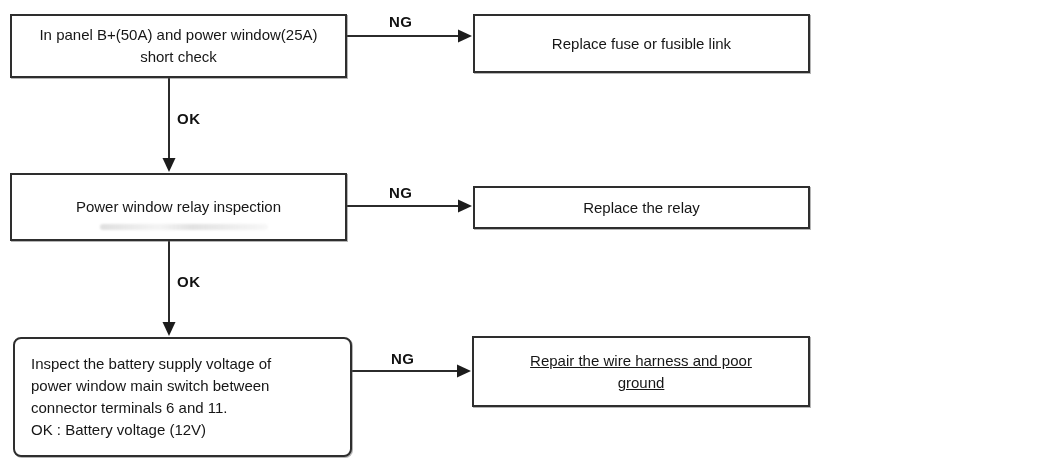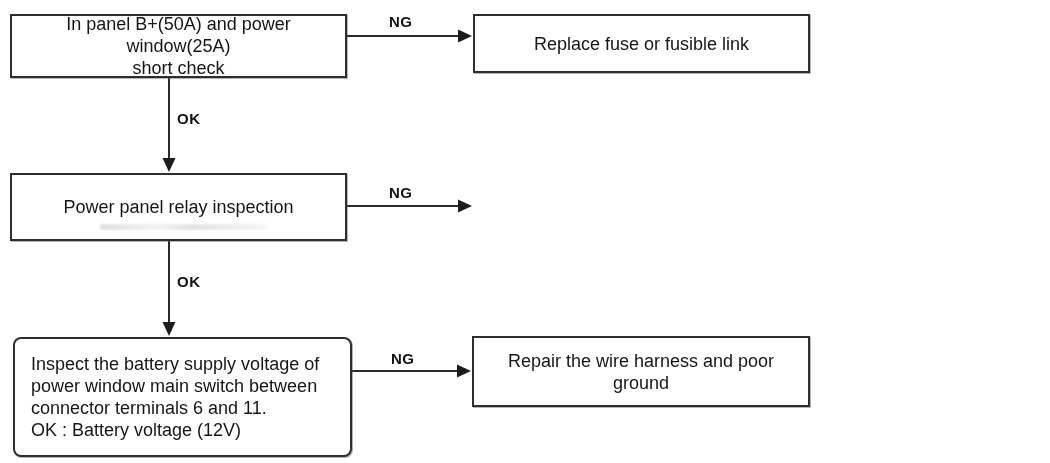--- a/index.html
+++ b/index.html
@@ -32,21 +32,21 @@
   }
   .box {
     position: absolute;
     box-sizing: border-box;
     border: 2px solid #2e2e2e;
     background: #ffffff;
     display: flex;
     align-items: center;
     justify-content: center;
     text-align: center;
-    font-size: 18px;
+    font-size: 15px;
     line-height: 22px;
     white-space: pre-line;
     box-shadow: 1px 1px 0 rgba(90,90,90,0.45);
   }
   .box.align-left {
     justify-content: flex-start;
     text-align: left;
     padding: 6px 10px 6px 16px;
   }
   .edge-label {
@@ -95,31 +95,32 @@
       <line x1="352" y1="371" x2="458" y2="371"></line>
       <polygon points="471,371 457,364.5 457,377.5"></polygon>
     </g>
   </svg>
 
   <div class="box" style="left:10px; top:14px; width:337px; height:64px;">In panel B+(50A) and power window(25A)
 short check</div>
 
   <div class="box" style="left:473px; top:14px; width:337px; height:59px;">Replace fuse or fusible link</div>
 
-  <div class="box" style="left:10px; top:173px; width:337px; height:68px;">Power panel relay inspection</div>
+  <div class="box" style="left:10px; top:173px; width:337px; height:68px;">Power window relay inspection</div>
 
   <div class="ghost-smudge"></div>
 
+  <div class="box" style="left:473px; top:186px; width:337px; height:43px;">Replace the relay</div>
 
   <div class="box align-left" style="left:13px; top:337px; width:339px; height:120px;border-radius:8px;">Inspect the battery supply voltage of
 power window main switch between
 connector terminals 6 and 11.
 OK : Battery voltage (12V)</div>
 
-  <div class="box" style="left:472px; top:336px; width:338px; height:71px;">Repair the wire harness and poor
+  <div class="box" style="left:472px; top:336px; width:338px; height:71px;text-decoration:underline;">Repair the wire harness and poor
 ground</div>
 
   <div class="edge-label" style="left:389px; top:13px;">NG</div>
 
   <div class="edge-label" style="left:177px; top:110px;">OK</div>
 
   <div class="edge-label" style="left:389px; top:184px;">NG</div>
 
   <div class="edge-label" style="left:177px; top:273px;">OK</div>
 

